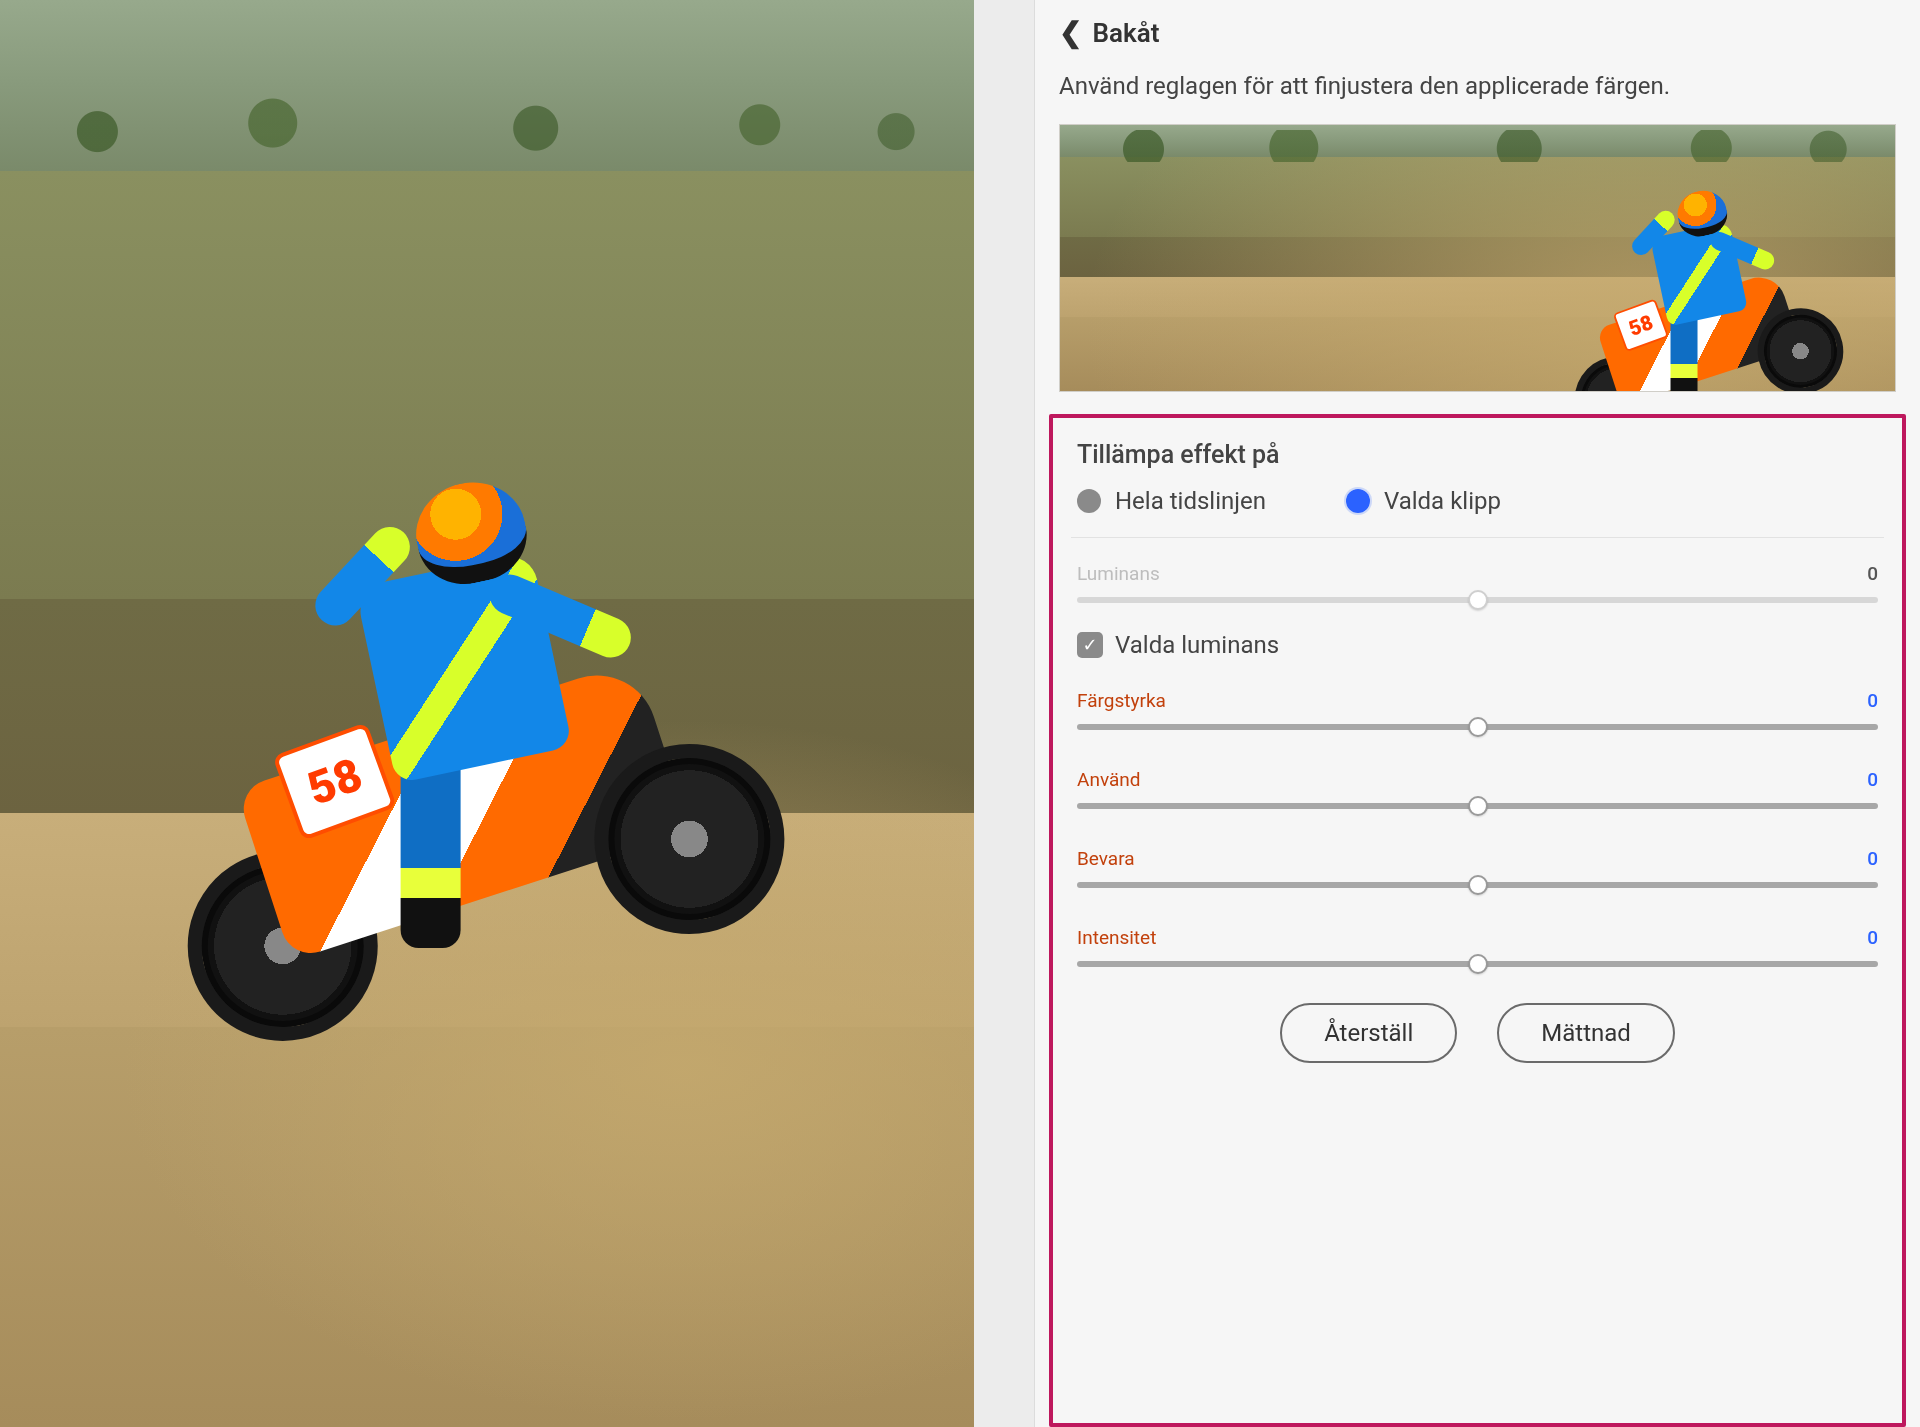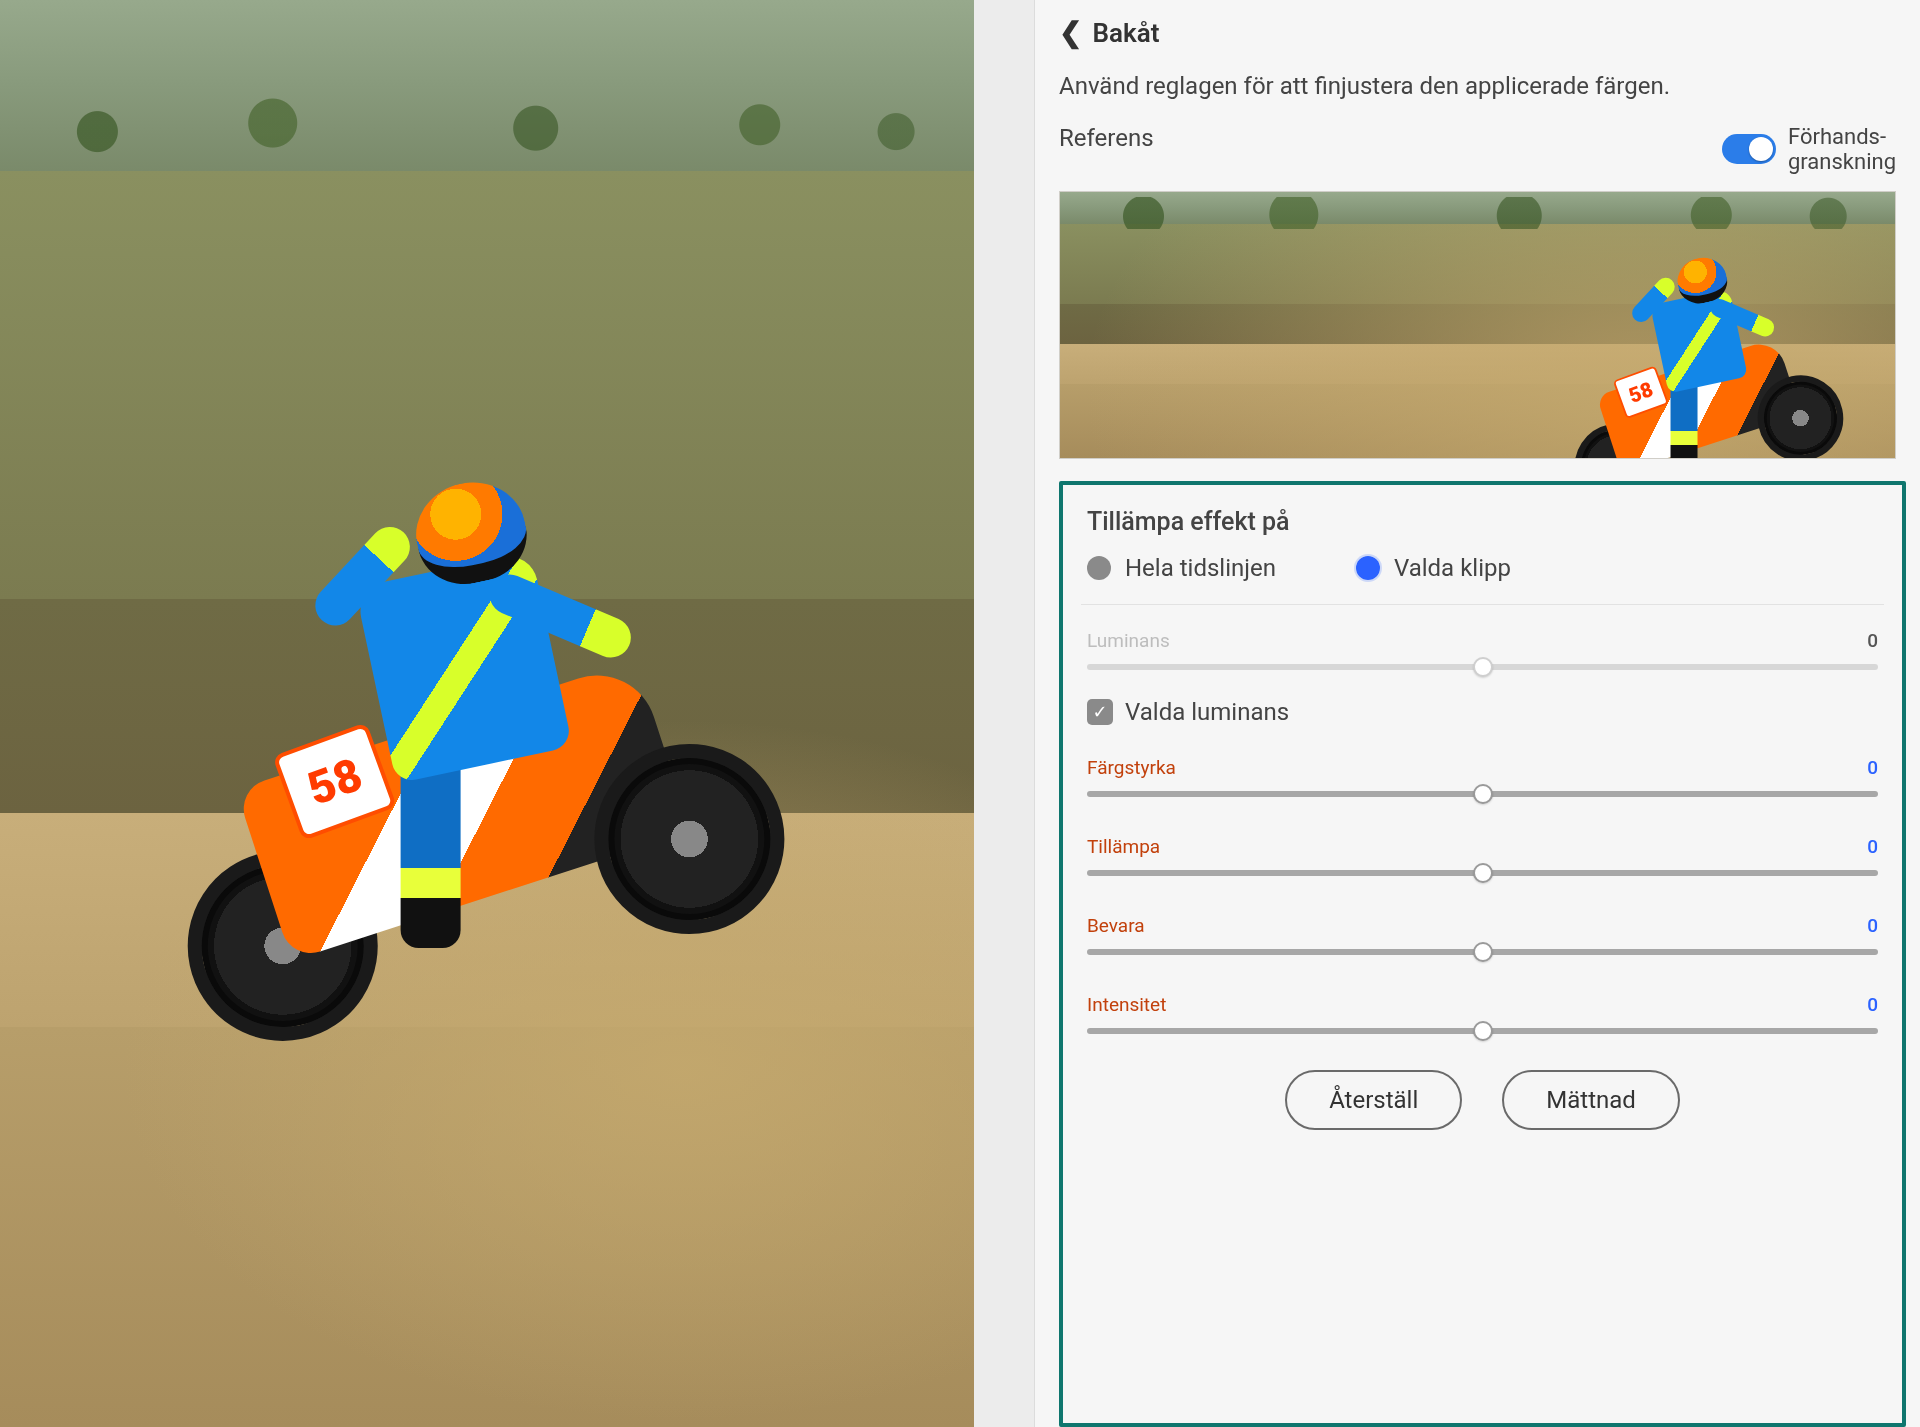--- a/index.html
+++ b/index.html
@@ -148,22 +148,22 @@
     margin: 6px 24px 18px 24px;
     height: 268px;
     background: #d9d5cf;
     border: 1px solid #d0cec8;
     position: relative; overflow:hidden;
   }
   .thumb .mx-scene { inset:0; }
   .thumb .rider { transform: translate(-10%, -42%) rotate(-12deg) scale(0.45); }
 
   .highlight-box {
-    margin: 4px 14px 0 24px;
-    border: 4px solid #0f766e;
+    margin: 4px 14px 0 14px;
+    border: 4px solid #be185d;
     border-radius: 2px;
     padding: 18px 18px 26px 18px;
     background: #f6f6f6;
     flex: 1;
     display:flex; flex-direction:column;
   }
   .section-title {
     font-size: 25px; color:#444; font-weight: 500;
     padding: 4px 6px 16px 6px;
   }
@@ -258,30 +258,20 @@
 
   <div class="panel">
 
     <div class="back-row">
       <span class="chev">❮</span>
       <span>Bakåt</span>
     </div>
 
     <div class="instr">Använd reglagen för att finjustera den applicerade färgen.</div>
 
-    <div class="ref-row">
-      <div class="ref-label">Referens</div>
-      <div class="toggle-wrap">
-        <div class="toggle">
-          <div class="knob"></div>
-        </div>
-        <div class="toggle-text" style="white-space:pre-line;">Förhands-
-granskning</div>
-      </div>
-    </div>
 
     <div class="thumb">
       <div class="mx-scene">
         <div class="mx-sky"></div>
         <div class="mx-trees"></div>
         <div class="rider">
           <div class="wheel rear"></div>
           <div class="bike-body"></div>
           <div class="plate">58</div>
           <div class="wheel front"></div>
@@ -329,21 +319,21 @@
           <span class="lbl">Färgstyrka</span>
           <span class="val">0</span>
         </div>
         <div class="track active">
           <div class="thumb-dot"></div>
         </div>
       </div>
 
       <div class="slider-block">
         <div class="slider-head">
-          <span class="lbl">Tillämpa</span>
+          <span class="lbl">Använd</span>
           <span class="val">0</span>
         </div>
         <div class="track active">
           <div class="thumb-dot"></div>
         </div>
       </div>
 
       <div class="slider-block">
         <div class="slider-head">
           <span class="lbl">Bevara</span>

